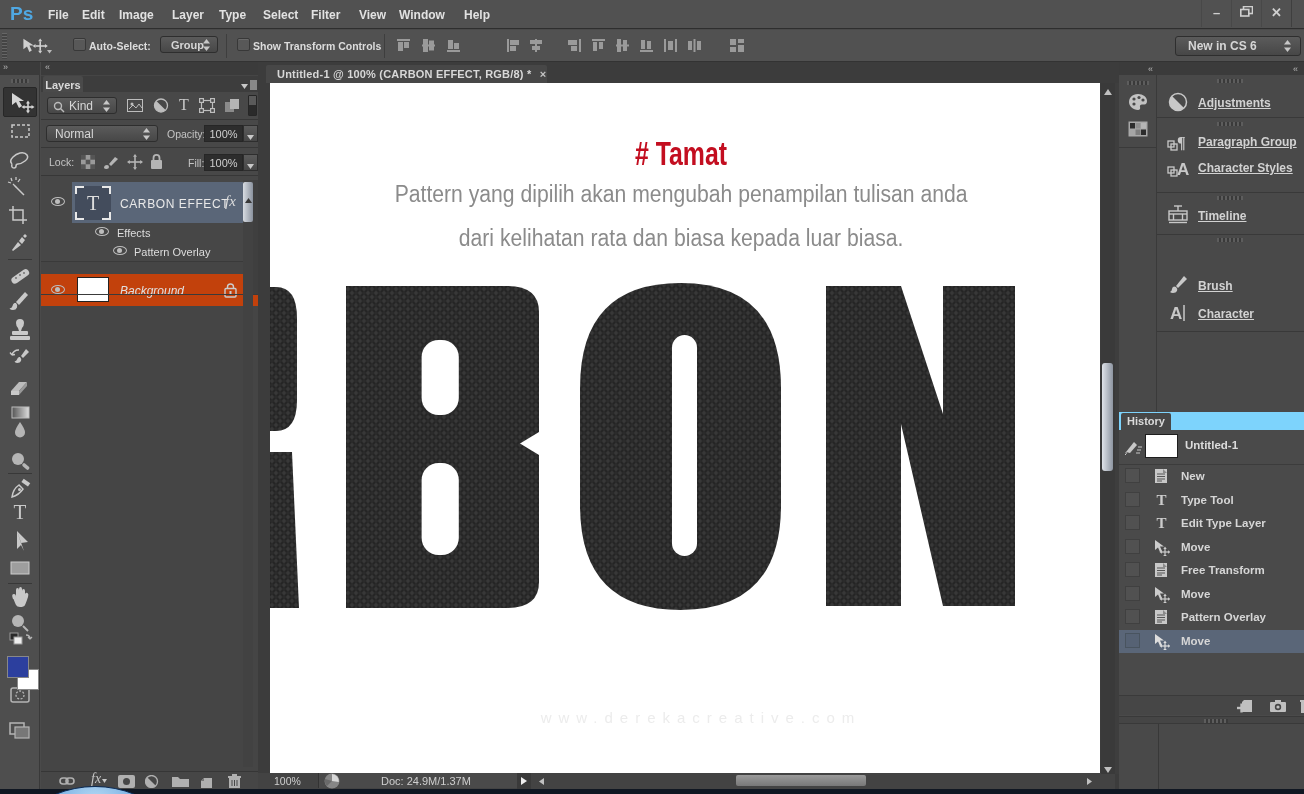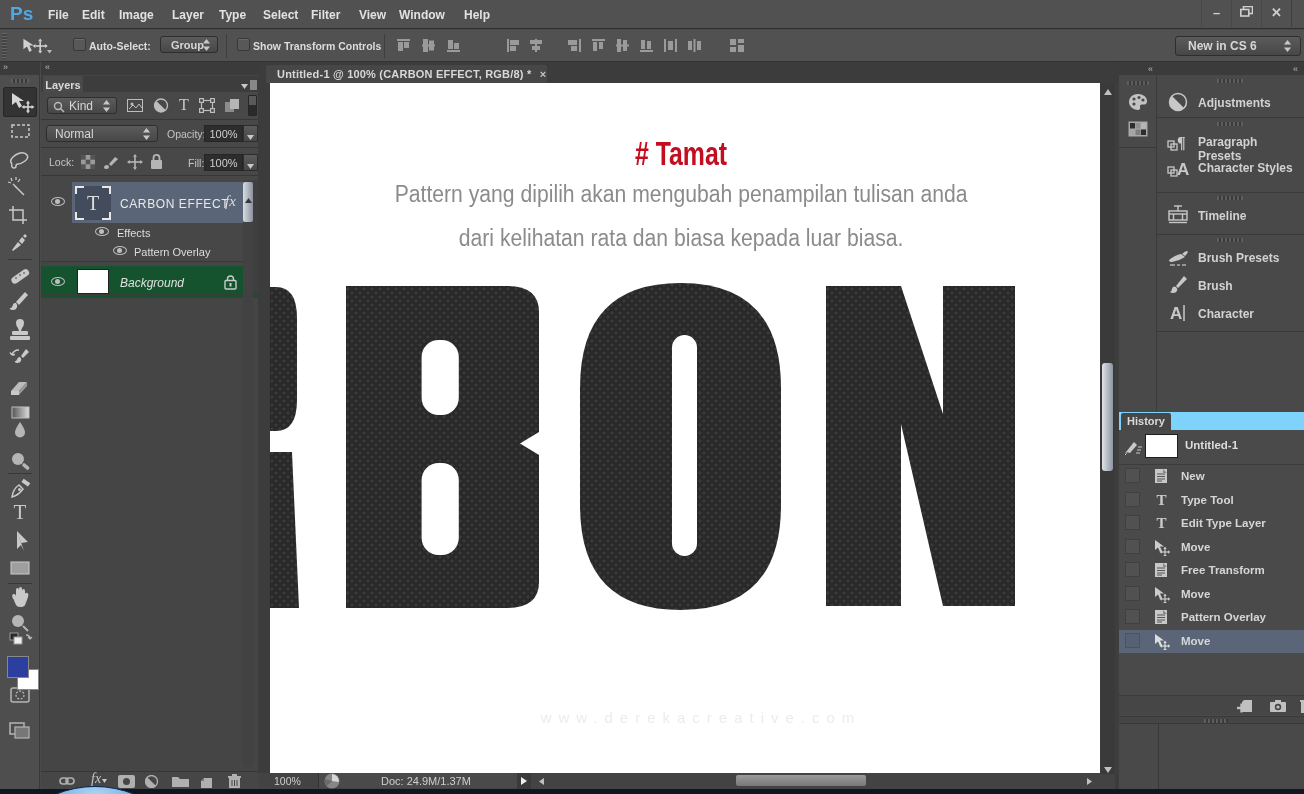--- a/index.html
+++ b/index.html
@@ -36,21 +36,21 @@
 #canvasarea{left:258px;top:62px;width:861px;height:732px;background:#3c3c3c;}
 #doctab{position:absolute;left:8px;top:3px;width:281px;height:18px;background:#474747;color:#d8d8d8;font-size:11px;font-weight:bold;line-height:18px;padding-left:11px;border-radius:2px 2px 0 0;letter-spacing:0.2px;}
 #canvas{position:absolute;left:12px;top:21px;width:830px;height:691px;background:#fff;overflow:hidden;}
 #statusbar{position:absolute;left:0px;top:711px;width:857px;height:16px;background:#434343;color:#cfcfcf;font-size:11px;}
 
 #rightscroll{left:1101px;top:83px;width:18px;height:691px;background:#3a3a3a;border-right:4px solid #3e3e3e;}
 #iconstrip{left:1119px;top:62px;width:38px;height:353px;background:#494949;border-right:1px solid #3a3a3a;}
 #maindock{left:1157px;top:62px;width:147px;height:350px;background:#494949;}
 .dockrow{position:absolute;left:0;width:147px;height:29px;color:#d2d2d2;font-size:12px;font-weight:bold;}
 .dockrow .ic{position:absolute;left:10px;top:3px;width:22px;height:22px;}
-.dockrow .tx{position:absolute;left:41px;top:8px;}
+.dockrow .tx{position:absolute;left:41px;top:8px;text-decoration:underline;}
 #history{left:1119px;top:412px;width:185px;height:312px;background:#4a4a4a;}
 .hrow{position:absolute;left:0;width:185px;height:23px;color:#d6d6d6;font-size:11.5px;font-weight:bold;}
 .hrow .hic{position:absolute;left:34px;top:3px;width:17px;height:17px;}
 .hrow .htx{position:absolute;left:62px;top:5px;}
 .hrow .hbox{position:absolute;left:6px;top:3px;width:15px;height:15px;background:#515151;border:1px solid #404040;}
 #belowdock{left:1119px;top:724px;width:185px;height:65px;background:#494949;}
 #taskbar{left:0;top:789px;width:1304px;height:5px;background:#101722;}
 .griddots{position:absolute;height:4px;background-image:repeating-linear-gradient(90deg,#5d5d5d 0 2px,#3a3a3a 2px 4px);}
 .sep{position:absolute;background:#383838;}
 
@@ -443,21 +443,21 @@
     </div>
     <div style="position:absolute;left:0;top:161px;width:217px;height:19px;background:#474747;">
       <div class="eye" style="left:54px;top:4px;"></div>
       <div style="position:absolute;left:76px;top:4px;font-size:11px;color:#ddd;">Effects</div>
     </div>
     <div style="position:absolute;left:0;top:180px;width:217px;height:19px;background:#474747;">
       <div class="eye" style="left:72px;top:4px;"></div>
       <div style="position:absolute;left:93px;top:4px;font-size:11px;color:#ddd;">Pattern Overlay</div>
     </div>
     <div style="position:absolute;left:0;top:199px;width:217px;height:1px;background:#3a3a3a;"></div>
-    <div style="position:absolute;left:0;top:204px;width:217px;height:32px;background:#14532d;">
+    <div style="position:absolute;left:0;top:212px;width:217px;height:32px;background:#c2410c;">
       <div class="eye" style="left:10px;top:11px;"></div>
       <div style="position:absolute;left:36px;top:3px;width:32px;height:25px;background:#fff;border:1px solid #222;"></div>
       <div style="position:absolute;left:79px;top:10px;font-size:12px;font-style:italic;color:#e0e0e0;">Background</div>
       <svg style="position:absolute;left:183px;top:8px;" width="13" height="16">
           <rect x="1" y="6.5" width="11" height="8.5" rx="1" fill="none" stroke="#ccc" stroke-width="1.4"></rect>
           <path d="M3.5,6.5 v-1.5 a3,3 0 0 1 6,0 v1.5" fill="none" stroke="#ccc" stroke-width="1.4"></path>
           <rect x="5.5" y="9" width="2" height="3.5" fill="#ccc"></rect>
         </svg>
     </div>
     <div style="position:absolute;left:0;top:232px;width:217px;height:1px;background:#3a3a3a;"></div>
@@ -611,21 +611,21 @@
     <div style="position:absolute;left:0;top:55px;width:147px;height:1px;background:#393939;"></div>
     <div class="griddots" style="left:60px;top:60px;width:26px;"></div>
     <div class="dockrow" style="top:67px;height:26px;">
       <svg class="ic" width="22" height="22">
           <g fill="none" stroke="#c8c8c8" stroke-width="1.3">
             <rect x="1" y="9" width="6" height="6"></rect>
             <rect x="4" y="12" width="6" height="6"></rect>
           </g>
           <text x="10" y="16" font-size="16" font-weight="bold" fill="#c8c8c8" font-family="Liberation Serif">¶</text>
         </svg>
-      <span class="tx" style="top:6px;">Paragraph Presets</span>
+      <span class="tx" style="top:6px;">Paragraph Group</span>
     </div>
     <div class="dockrow" style="top:93px;height:26px;">
       <svg class="ic" width="22" height="22">
           <g fill="none" stroke="#c8c8c8" stroke-width="1.3">
             <rect x="1" y="9" width="6" height="6"></rect>
             <rect x="4" y="12" width="6" height="6"></rect>
           </g>
           <text x="10" y="17" font-size="17" font-weight="bold" fill="#c8c8c8">A</text>
         </svg>
       <span class="tx" style="top:6px;">Character Styles</span>
@@ -641,32 +641,20 @@
             <line x1="2" y1="10" x2="20" y2="10"></line>
             <line x1="6.5" y1="10" x2="6.5" y2="16"></line>
             <line x1="15.5" y1="10" x2="15.5" y2="16"></line>
             <line x1="2" y1="18.5" x2="20" y2="18.5"></line>
           </g>
         </svg>
       <span class="tx">Timeline</span>
     </div>
     <div style="position:absolute;left:0;top:172px;width:147px;height:1px;background:#393939;"></div>
     <div class="griddots" style="left:60px;top:176px;width:26px;"></div>
-    <div class="dockrow" style="top:181px;">
-      <svg class="ic" width="22" height="22">
-          <path d="M2,14 q6,-5 12,-6 l4,3 q-6,4 -13,5 q-3,0.5 -3,-2 Z" fill="#c8c8c8"></path>
-          <path d="M15,8 q3,-3 5,-3 l1,1 q-1,2 -3,4 Z" fill="#c8c8c8"></path>
-          <g stroke="#c8c8c8" stroke-width="1.2">
-            <line x1="3" y1="19" x2="8" y2="19"></line>
-            <line x1="10" y1="19" x2="13" y2="19"></line>
-            <line x1="15" y1="19" x2="19" y2="19"></line>
-          </g>
-        </svg>
-      <span class="tx">Brush Presets</span>
-    </div>
     <div class="dockrow" style="top:209px;">
       <svg class="ic" width="22" height="22">
           <path d="M9,12 L17,2 L20,5 L11,14 Z" fill="#c8c8c8"></path>
           <path d="M9,13 q2,2 1,4 q-1,2 -4,2 q-2,0 -3,-1 q2,-1 2,-3 q0,-2 2,-2.5 Z" fill="#c8c8c8"></path>
         </svg>
       <span class="tx">Brush</span>
     </div>
     <div class="dockrow" style="top:237px;">
       <svg class="ic" width="22" height="22">
           <text x="3" y="17" font-size="17" font-weight="bold" fill="#c8c8c8">A</text>

